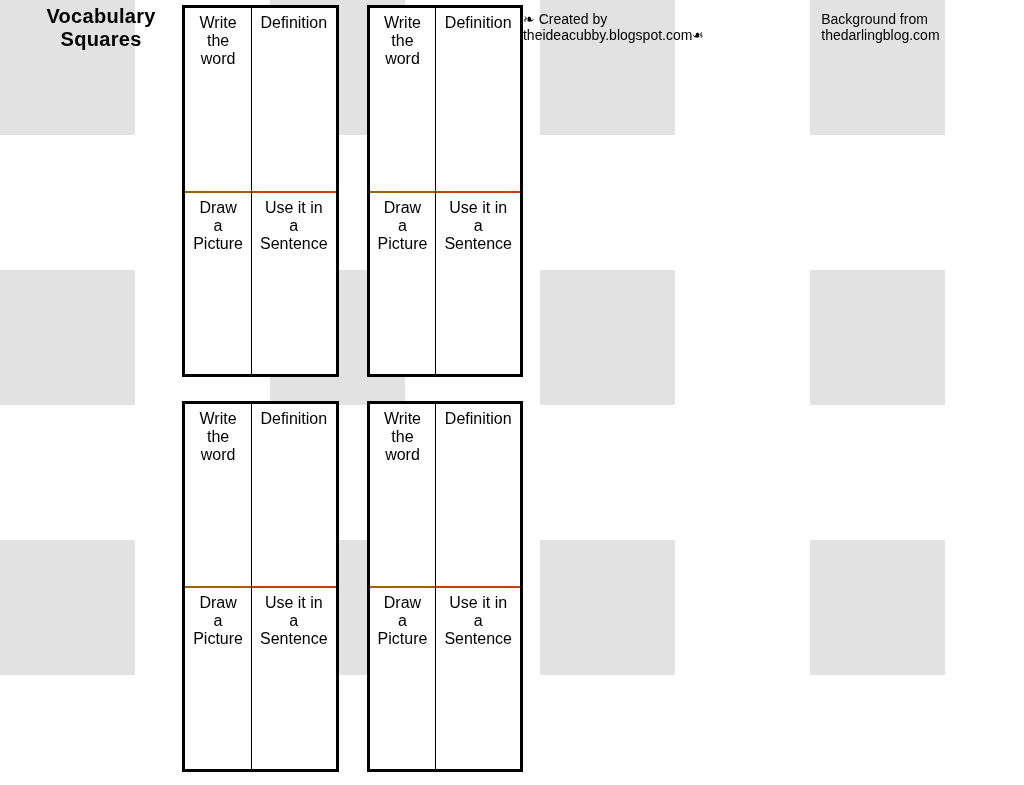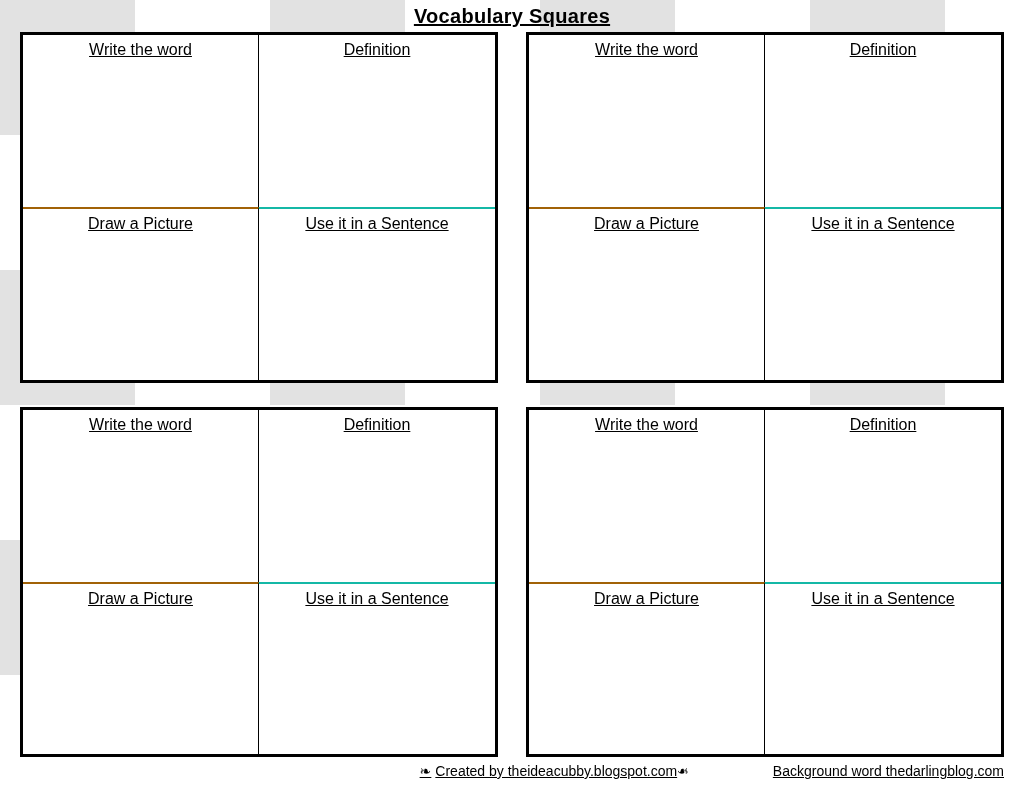--- a/index.html
+++ b/index.html
@@ -25,23 +25,21 @@
         linear-gradient(45deg,  #e2e2e2 25%, transparent 25%);
       background-size: 270px 270px;
       background-position: 0 0, 135px 0, 135px -135px, 0 135px;
       z-index: 0;
     }
     .page {
       position: absolute;
       inset: 0;
       z-index: 1;
       display: flex;
-      flex-direction: column;
-      padding: 5px 20px 6px 20px;
-      text-decoration: underline;
+      padding: 5px 20px 13px 20px;
     }
     .title {
       text-align: center;
       font-size: 20px;
       letter-spacing: 0.3px;
       margin: 0 0 4px 0;
     }
     .grid {
       flex: 1;
       display: grid;
@@ -59,21 +57,21 @@
     }
     .cell {
       padding: 6px 8px 0 8px;
       text-align: center;
       font-size: 16px;
       border-right: 1px solid #000;
       border-bottom: 1px solid #000;
     }
     .cell:nth-child(2) { border-right: none; }
     .cell:nth-child(3) { border-bottom: none; border-top: 2px solid #a16207; }
-    .cell:nth-child(4) { border-right: none; border-bottom: none; border-top: 2px solid #14b8a6; }
+    .cell:nth-child(4) { border-right: none; border-bottom: none; border-top: 2px solid #c2410c; }
     .cell:nth-child(1) { border-bottom: none; }
     .cell:nth-child(2) { border-bottom: none; }
     .footer {
       display: flex;
       justify-content: flex-end;
       gap: 80px;
       font-size: 14px;
       padding-top: 6px;
     }
     .footer .deco::before { content: "\2767"; padding-right: 4px; }
@@ -115,16 +113,16 @@
       <div class="cell">Write the word</div>
       <div class="cell">Definition</div>
       <div class="cell">Draw a Picture</div>
       <div class="cell">Use it in a Sentence</div>
     </div>
 
   </div>
 
   <div class="footer">
     <span class="deco">Created by theideacubby.blogspot.com</span>
-    <span>Background word thedarlingblog.com</span>
+    <span>Background from thedarlingblog.com</span>
   </div>
 
 </div>
 
 </body></html>

